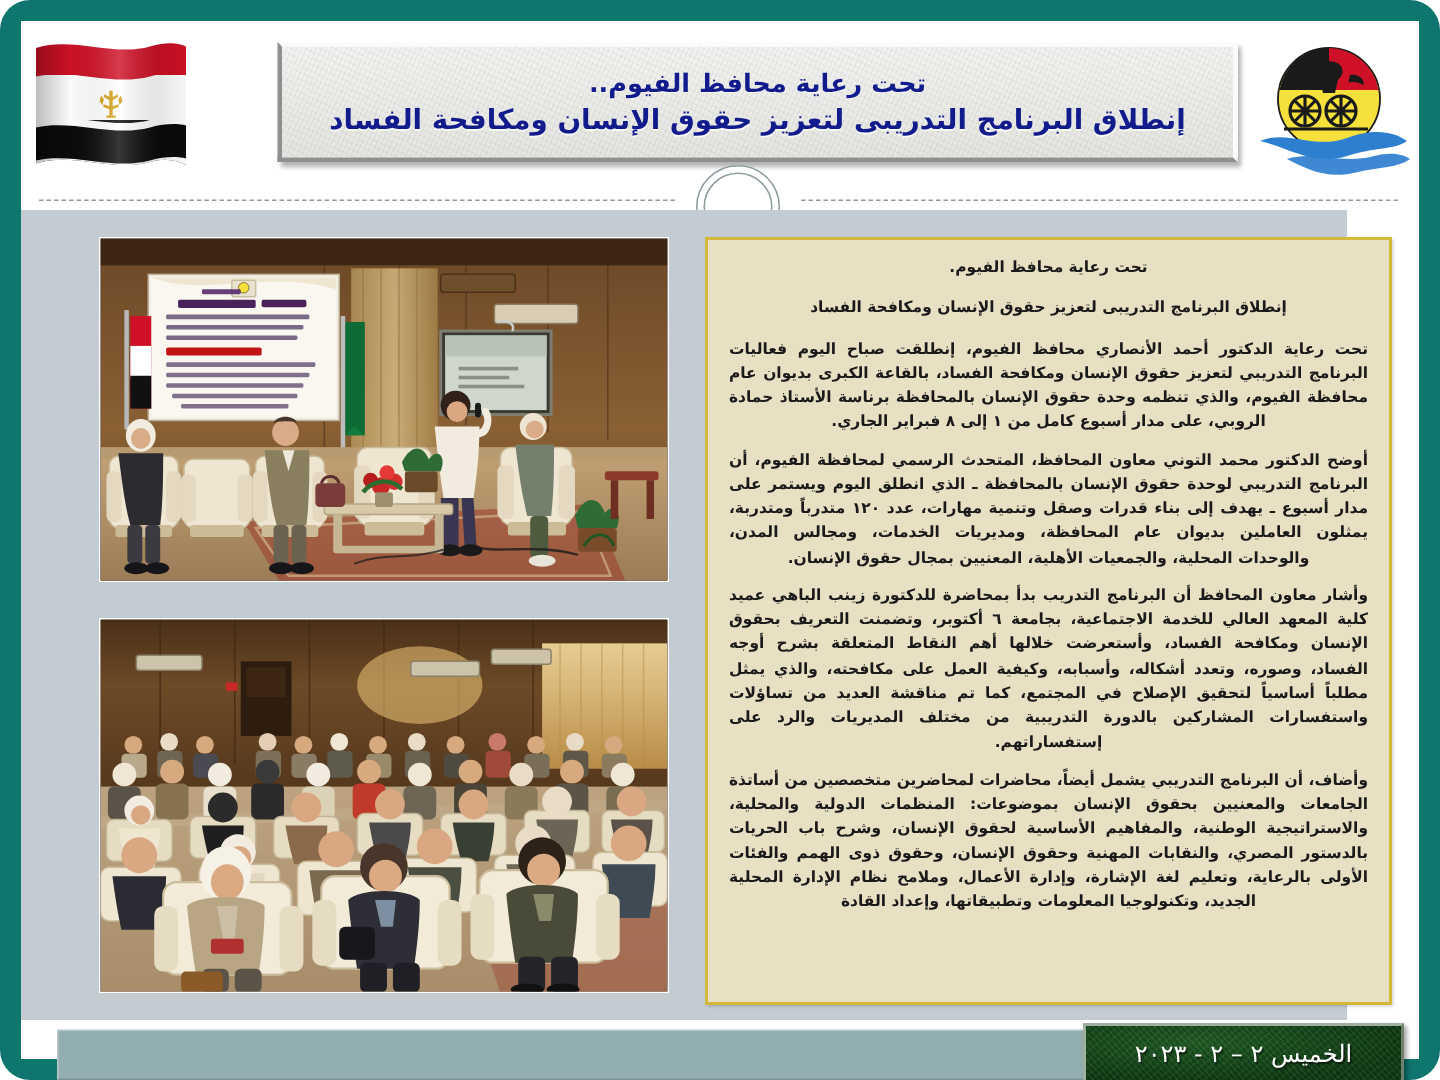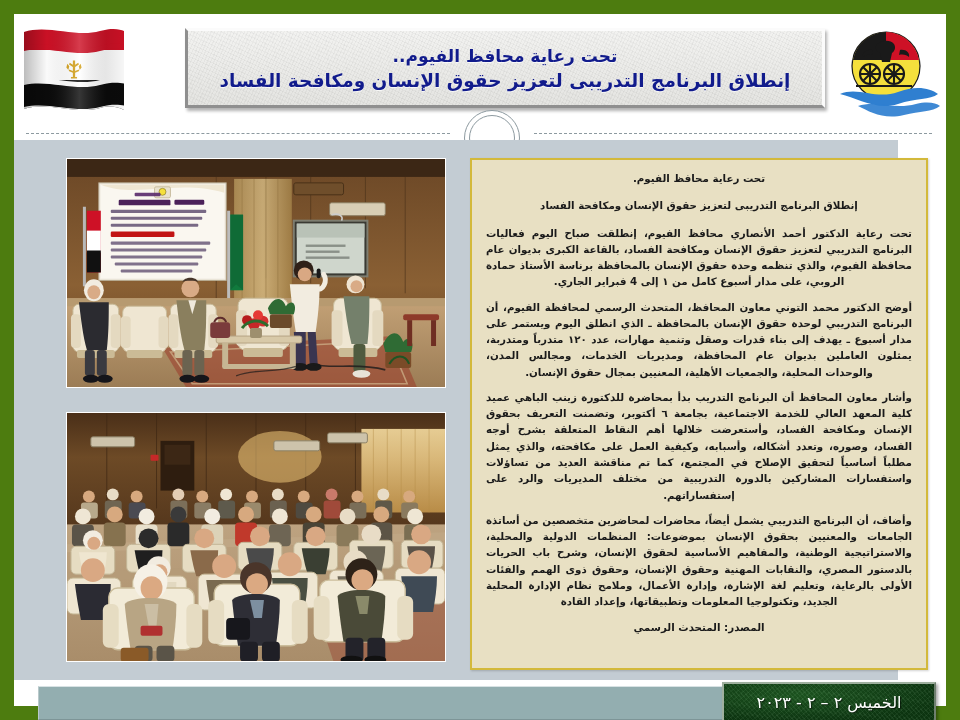--- a/index.html
+++ b/index.html
@@ -9,21 +9,22 @@
     height: 720px;
     overflow: hidden;
     font-family: "DejaVu Sans", sans-serif;
   }
 
   
   #slide {
     position: relative;
     width: 960px;
     height: 720px;
-    background: #4d7c0f;
+    background: #0f766e;
+    border-radius: 20px;
   }
 
   #inner {
     position: absolute;
     left: 14px;
     top: 14px;
     width: 932px;
     height: 692px;
     background: #ffffff;
   }
@@ -719,25 +720,24 @@
               <ellipse cx="286" cy="248" rx="11" ry="4" fill="#111"></ellipse>
               <ellipse cx="310" cy="248" rx="11" ry="4" fill="#111"></ellipse>
             </g>
           </g>
         </svg>
       </div>
 
       <div id="text-panel">
         <p class="lead">تحت رعاية محافظ الفيوم.</p>
         <p class="lead">إنطلاق البرنامج التدريبى لتعزيز حقوق الإنسان ومكافحة الفساد</p>
-        <p>تحت رعاية الدكتور أحمد الأنصاري محافظ الفيوم، إنطلقت صباح اليوم فعاليات البرنامج التدريبي لتعزيز حقوق الإنسان ومكافحة الفساد، بالقاعة الكبرى بديوان عام محافظة الفيوم، والذي تنظمه وحدة حقوق الإنسان بالمحافظة برناسة الأستاذ حمادة الروبي، على مدار أسبوع كامل من ١ إلى 4 فبراير الجاري.</p>
+        <p>تحت رعاية الدكتور أحمد الأنصاري محافظ الفيوم، إنطلقت صباح اليوم فعاليات البرنامج التدريبي لتعزيز حقوق الإنسان ومكافحة الفساد، بالقاعة الكبرى بديوان عام محافظة الفيوم، والذي تنظمه وحدة حقوق الإنسان بالمحافظة برناسة الأستاذ حمادة الروبي، على مدار أسبوع كامل من ١ إلى ٨ فبراير الجاري.</p>
         <p>أوضح الدكتور محمد التوني معاون المحافظ، المتحدث الرسمي لمحافظة الفيوم، أن البرنامج التدريبي لوحدة حقوق الإنسان بالمحافظة ـ الذي انطلق اليوم ويستمر على مدار أسبوع ـ يهدف إلى بناء قدرات وصقل وتنمية مهارات، عدد ١٢٠ متدرباً ومتدربة، يمثلون العاملين بديوان عام المحافظة، ومديريات الخدمات، ومجالس المدن، والوحدات المحلية، والجمعيات الأهلية، المعنيين بمجال حقوق الإنسان.</p>
         <p>وأشار معاون المحافظ أن البرنامج التدريب بدأ بمحاضرة للدكتورة زينب الباهي عميد كلية المعهد العالي للخدمة الاجتماعية، بجامعة ٦ أكتوبر، وتضمنت التعريف بحقوق الإنسان ومكافحة الفساد، وأستعرضت خلالها أهم النقاط المتعلقة بشرح أوجه الفساد، وصوره، وتعدد أشكاله، وأسبابه، وكيفية العمل على مكافحته، والذي يمثل مطلباً أساسياً لتحقيق الإصلاح في المجتمع، كما تم مناقشة العديد من تساؤلات واستفسارات المشاركين بالدورة التدريبية من مختلف المديريات والرد على إستفساراتهم.</p>
         <p>وأضاف، أن البرنامج التدريبي يشمل أيضاً، محاضرات لمحاضرين متخصصين من أساتذة الجامعات والمعنيين بحقوق الإنسان بموضوعات: المنظمات الدولية والمحلية، والاستراتيجية الوطنية، والمفاهيم الأساسية لحقوق الإنسان، وشرح باب الحريات بالدستور المصري، والنقابات المهنية وحقوق الإنسان، وحقوق ذوى الهمم والفئات الأولى بالرعاية، وتعليم لغة الإشارة، وإدارة الأعمال، وملامح نظام الإدارة المحلية الجديد، وتكنولوجيا المعلومات وتطبيقاتها، وإعداد القادة</p>
-        <p class="source">المصدر: المتحدث الرسمي</p>
       </div>
     </div>
 
     <div id="footer-bar"></div>
     <div id="date-box">
       <span>الخميس ٢ – ٢ - ٢٠٢٣</span>
     </div>
   </div>
 </div>
 

